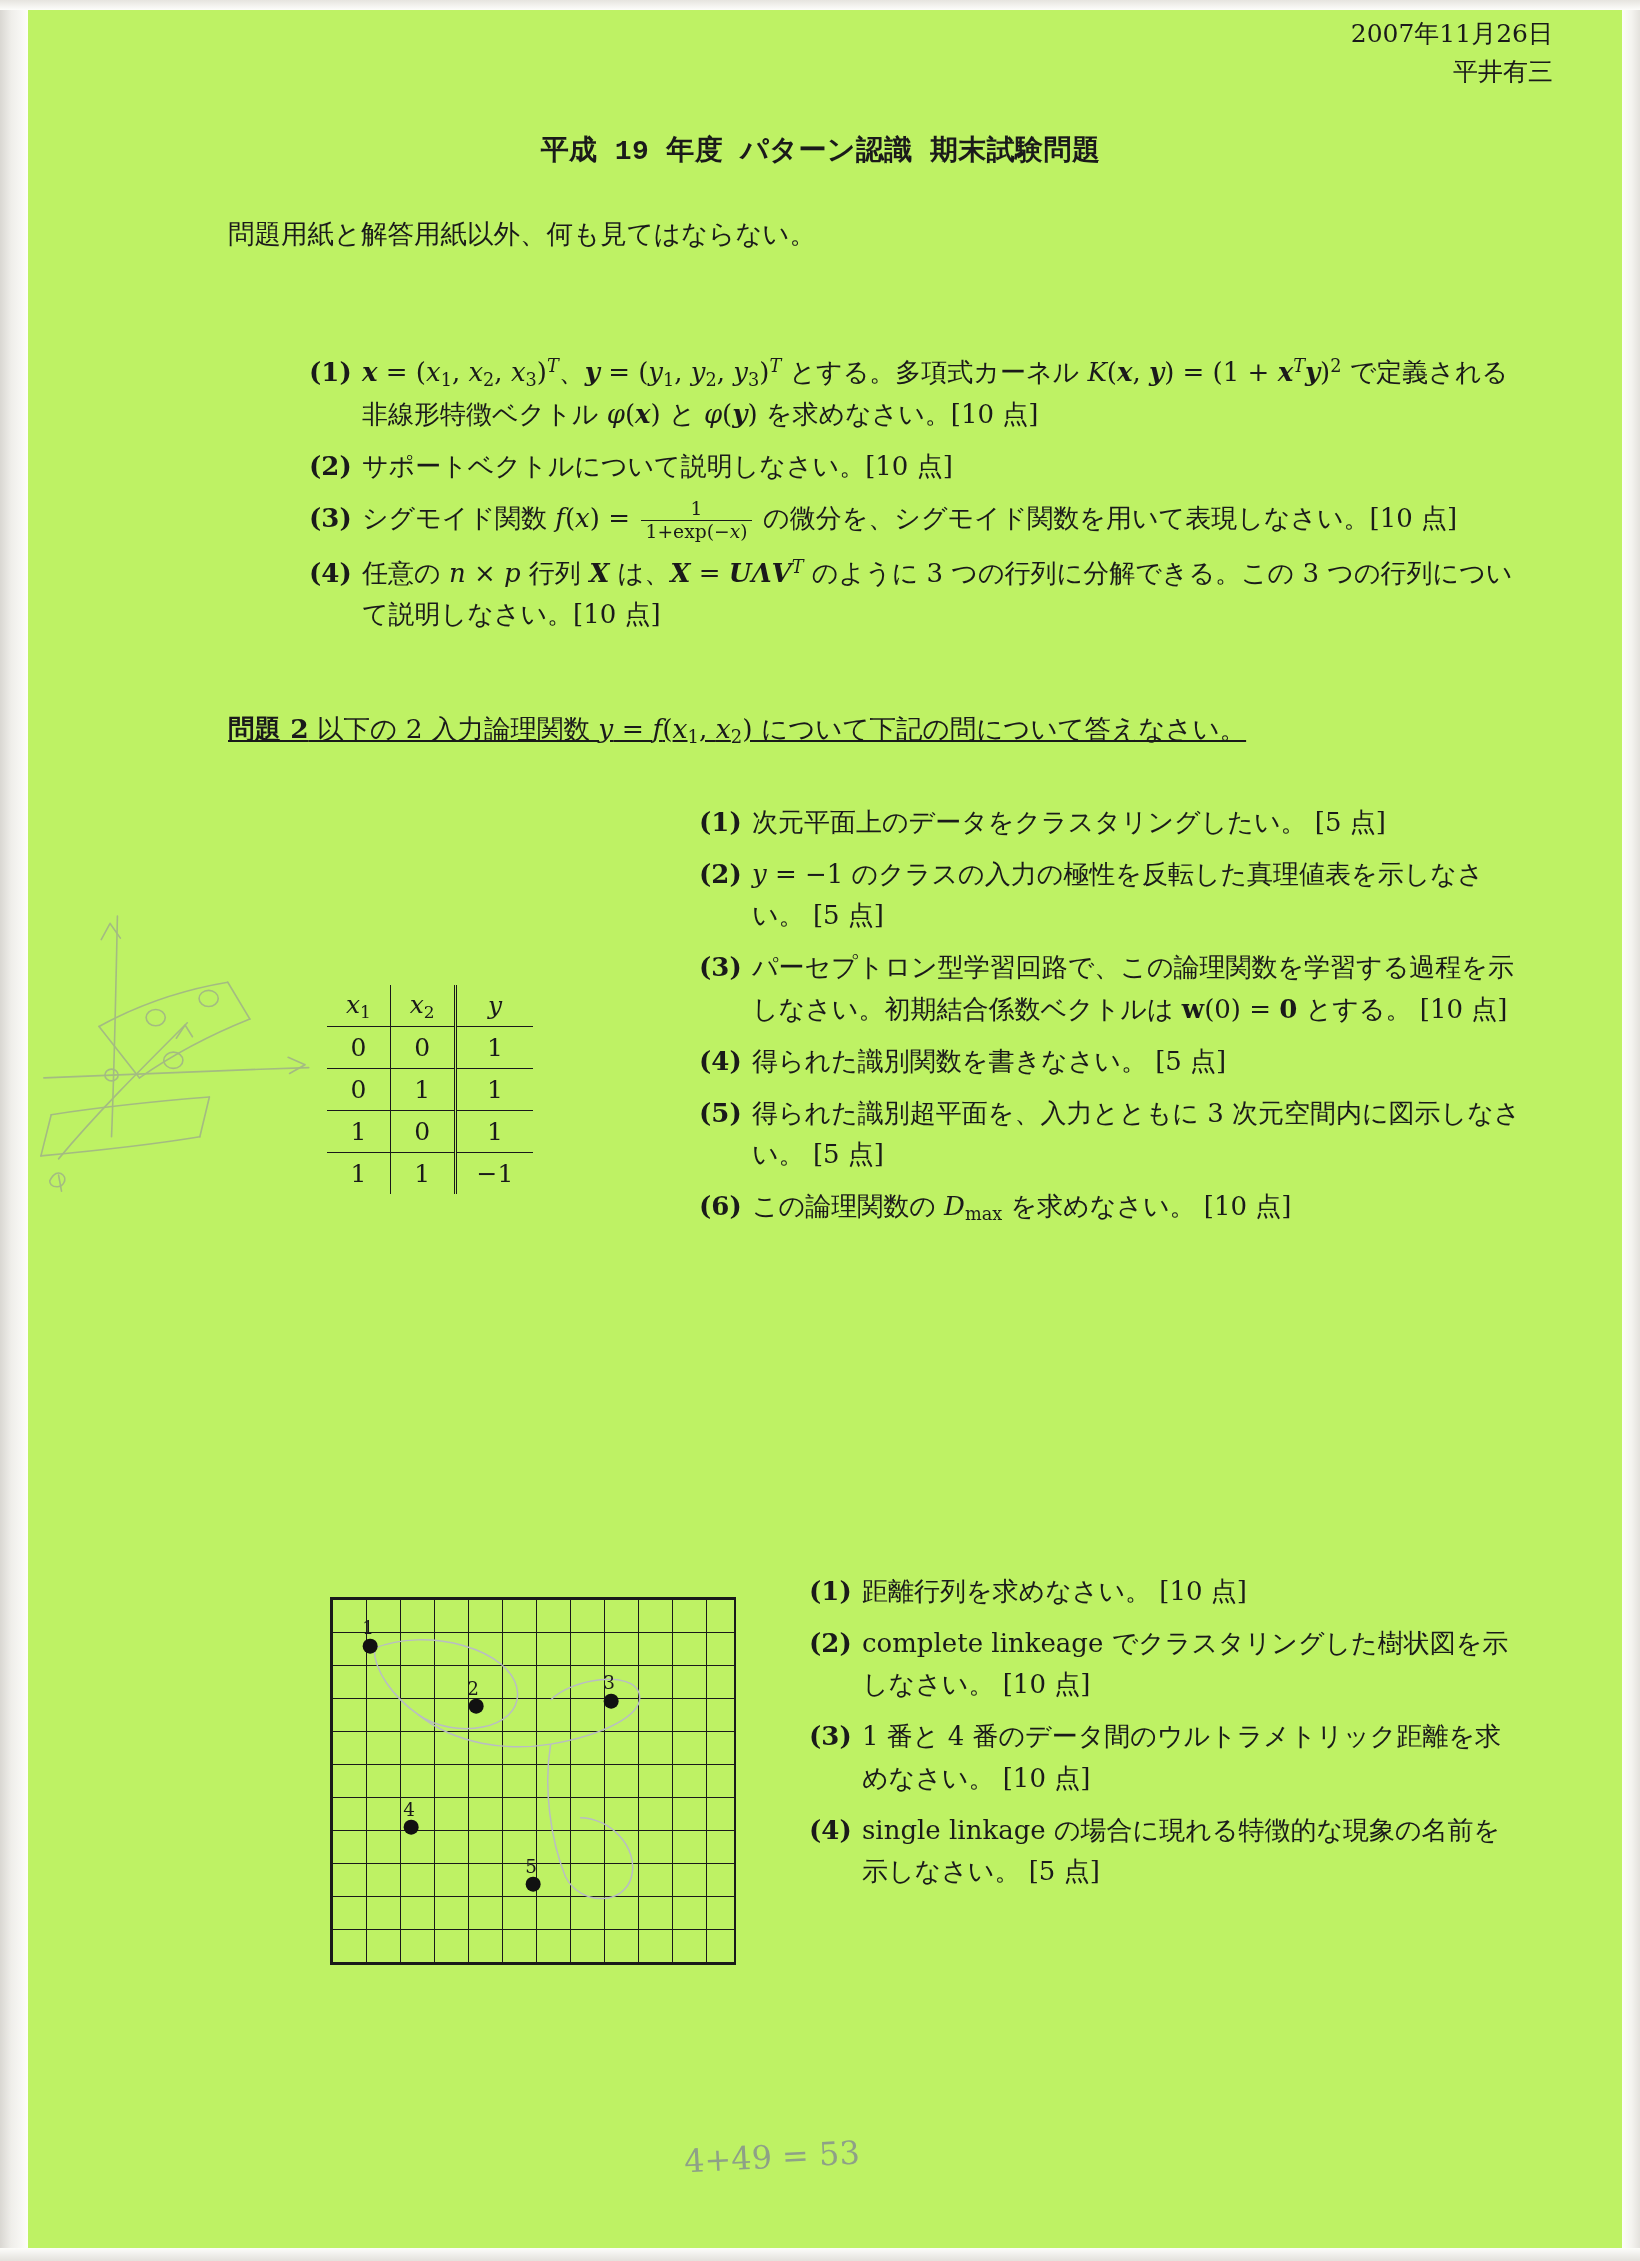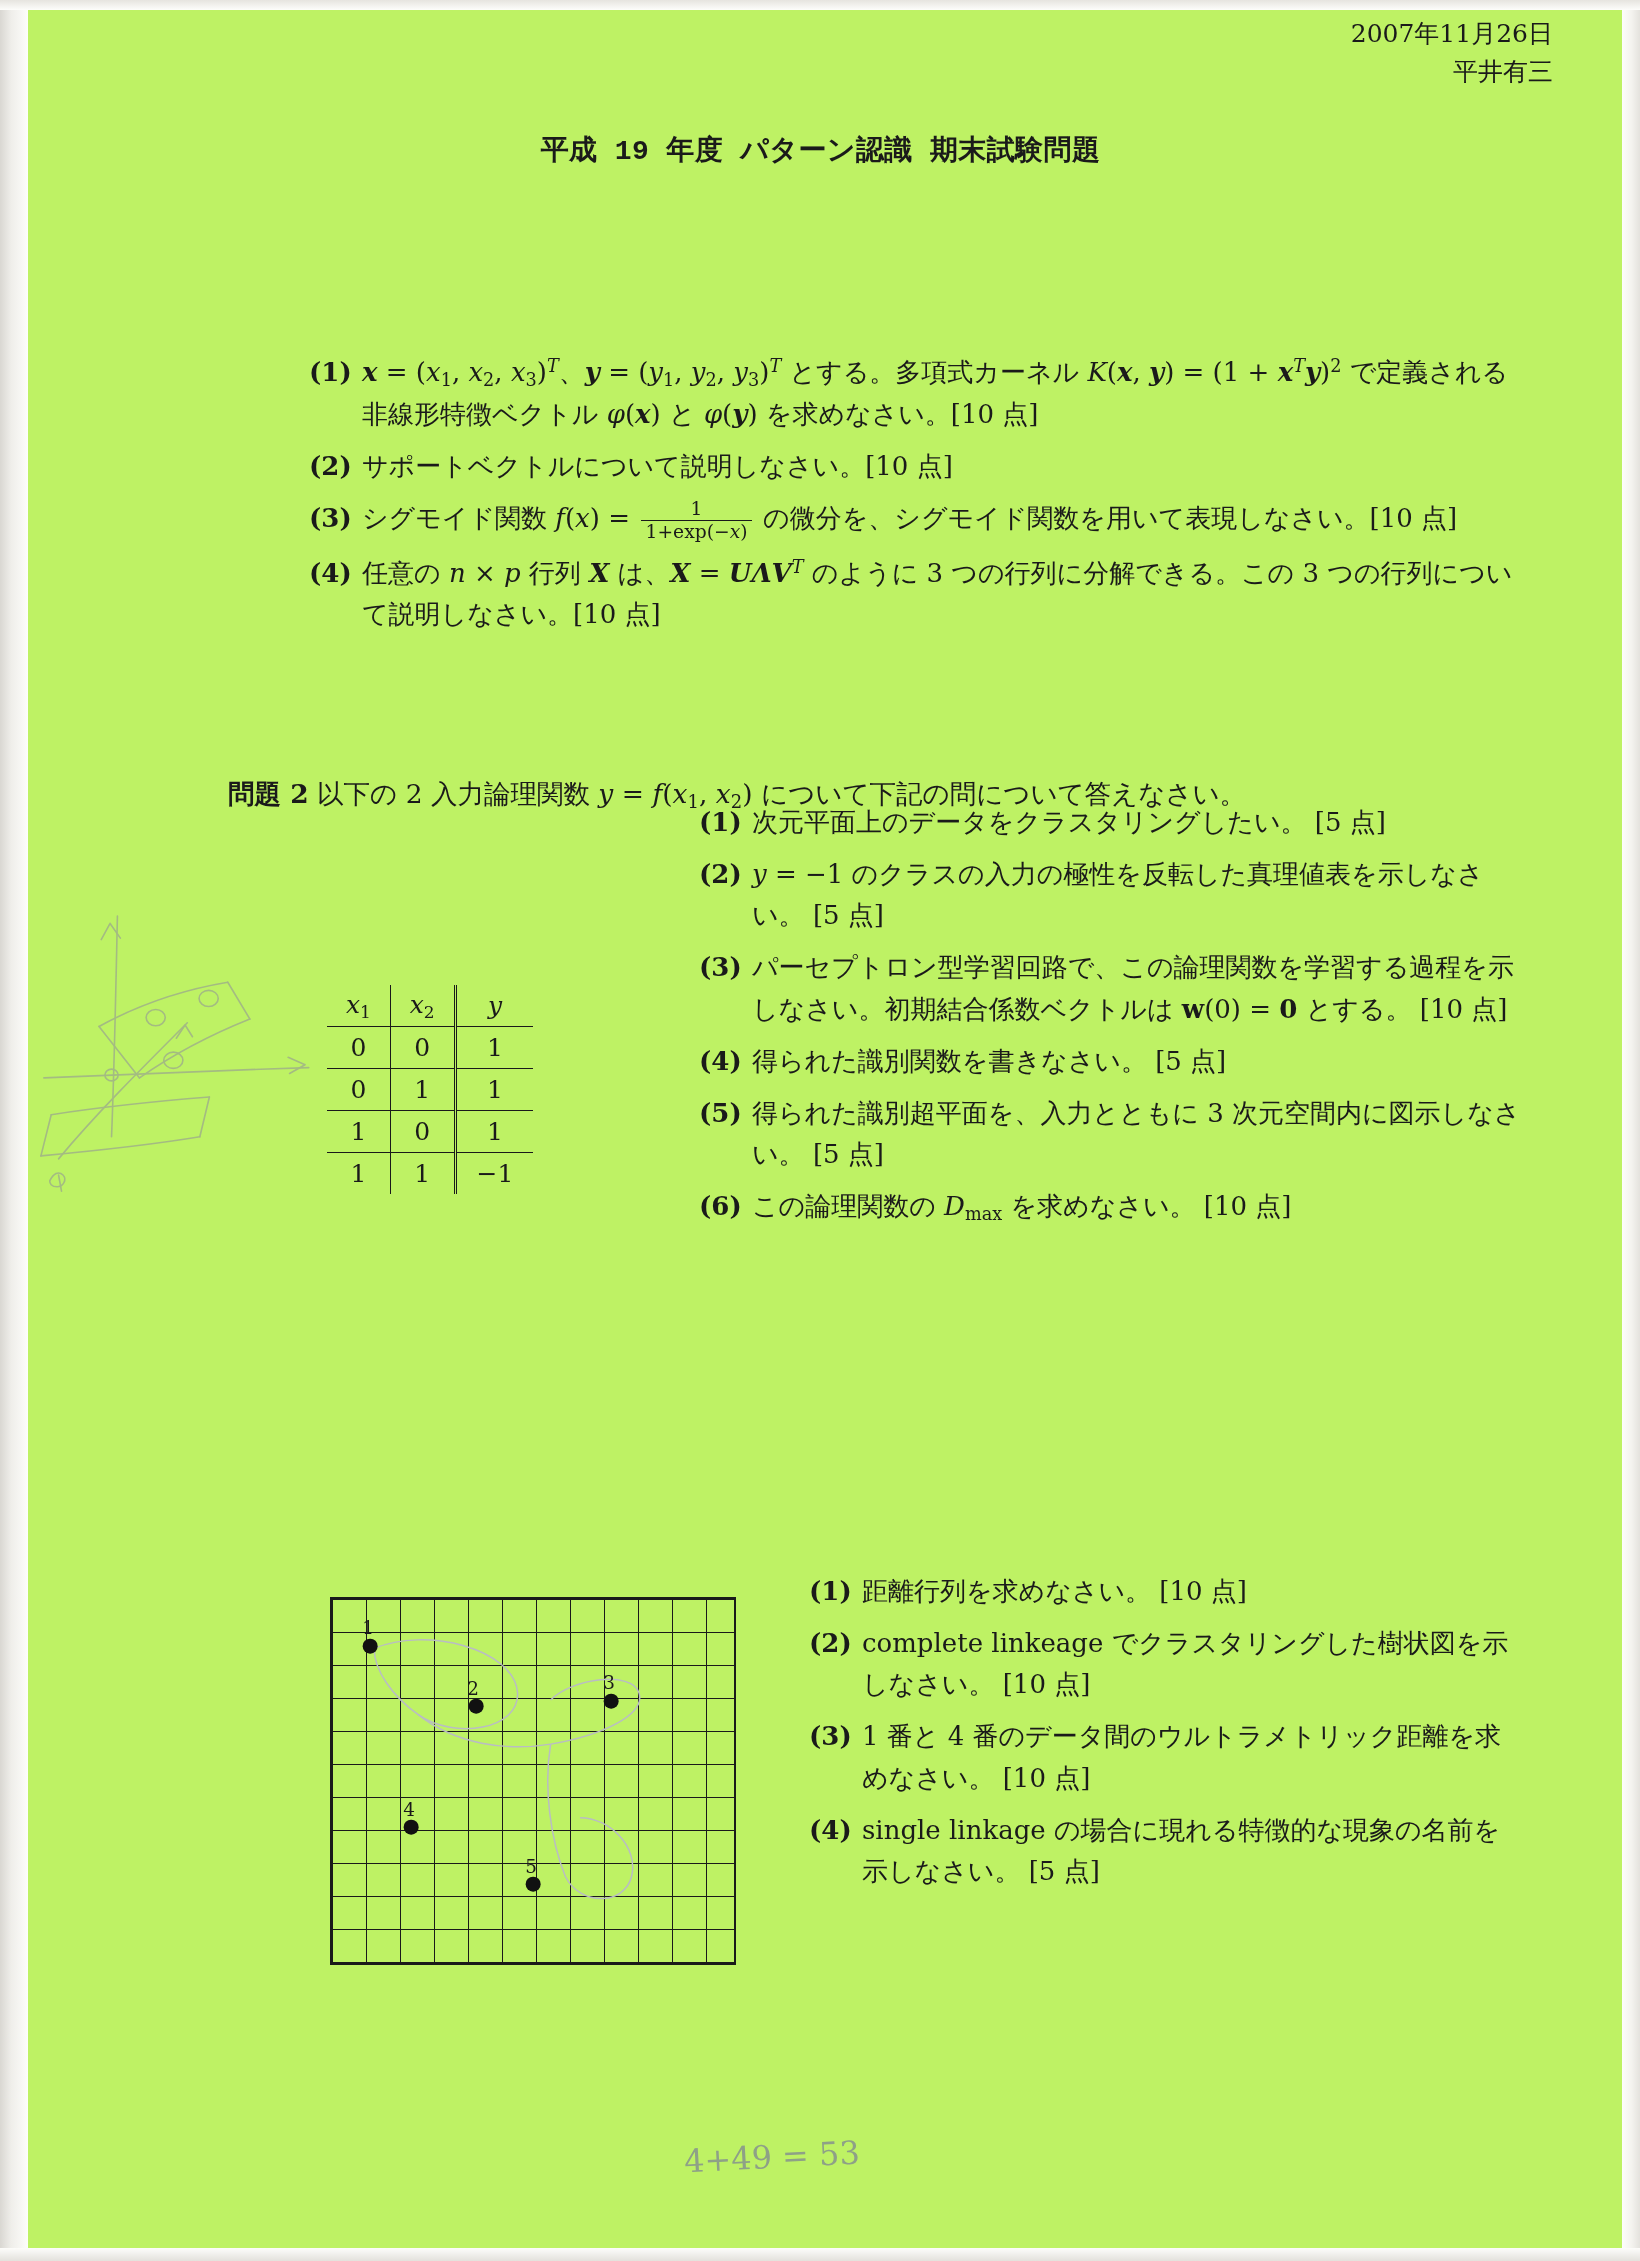--- a/index.html
+++ b/index.html
@@ -118,21 +118,21 @@
     font-size: 0.72em;
     line-height: 1.15;
     margin: 0 2.9px;
   }
   .frac .fnum { display: block; padding: 0 4.4px; }
   .frac .fden { display: block; border-top: 1.5px solid #1a1a1a; padding: 0 4.4px; }
 
   
   .group1 { left: 309px; top: 352px; width: 1207px; }
   
-  .lead-3 { left: 228px; top: 773px; width: 1295px; }
+  .lead-3 { left: 228px; top: 708px; width: 1295px; text-decoration: underline; }
   
   .group2 { left: 699px; top: 802px; width: 824px; }
   
   .lead-4 { left: 228px; top: 1435px; width: 1317px; }
   
   .group3 { left: 809px; top: 1571px; width: 714px; }
 
   
   .truth-table {
     position: absolute;
@@ -220,20 +220,21 @@
 
   <div class="content">
 
     <div class="header-block">
       <div>2007年11月26日</div>
       <div>平井有三</div>
     </div>
 
     <div class="doc-title">平成 19 年度 パターン認識 期末試験問題</div>
 
+    <div class="para lead-1">問題用紙と解答用紙以外、何も見てはならない。</div>
 
 
     <div class="items group1">
       <div class="item">
         <span class="num">(1)</span>
         <span class="body">
           <span class="mathb">x</span> = (<span class="mathi">x</span><span class="sub">1</span>, <span class="mathi">x</span><span class="sub">2</span>, <span class="mathi">x</span><span class="sub">3</span>)<span class="sup"><span class="mathi">T</span></span>、<span class="mathb">y</span> = (<span class="mathi">y</span><span class="sub">1</span>, <span class="mathi">y</span><span class="sub">2</span>, <span class="mathi">y</span><span class="sub">3</span>)<span class="sup"><span class="mathi">T</span></span> とする。多項式カーネル <span class="mathi">K</span>(<span class="mathb">x</span>, <span class="mathb">y</span>) = (1 + <span class="mathb">x</span><span class="sup"><span class="mathi">T</span></span><span class="mathb">y</span>)<span class="sup">2</span> で定義される非線形特徴ベクトル <span class="mathi">φ</span>(<span class="mathb">x</span>) と <span class="mathi">φ</span>(<span class="mathb">y</span>) を求めなさい。<span>[10 点]</span>
         </span>
       </div>
 

